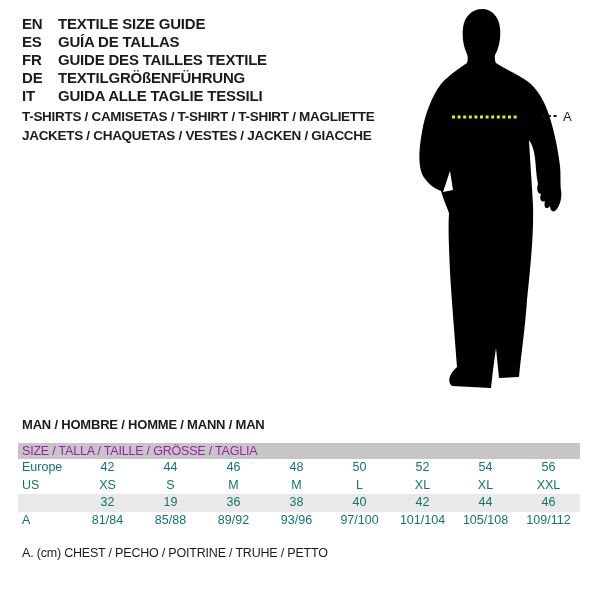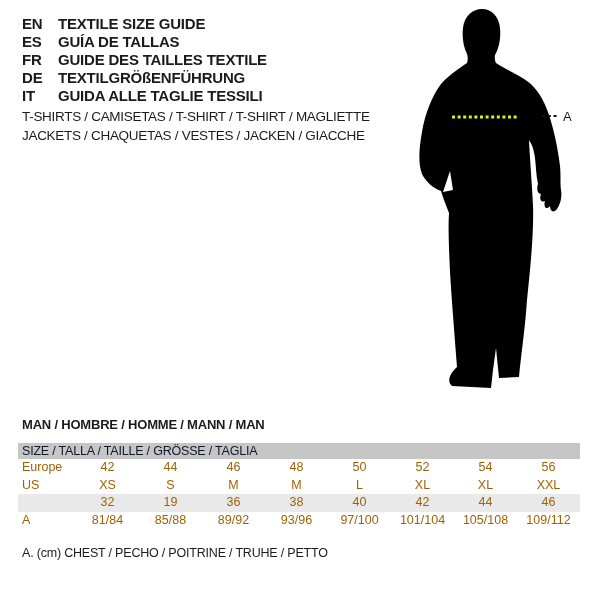--- a/index.html
+++ b/index.html
@@ -5,29 +5,29 @@
   html,body{margin:0;padding:0;background:#ffffff;}
   .canvas{
     position:relative;width:600px;height:600px;background:#ffffff;overflow:hidden;
     font-family:"Liberation Sans",sans-serif;color:#1b1b1b;
   }
   
   .lang-list{position:absolute;left:22px;top:15px;}
   .lang-row{display:flex;height:18px;line-height:18px;font-size:15px;font-weight:600;letter-spacing:-0.2px;}
   .lang-code{width:36px;}
   
-  .categories{position:absolute;left:22px;top:107px;font-size:13.5px;font-weight:400;line-height:19px;letter-spacing:-0.3px;}
+  .categories{position:absolute;left:22px;top:107px;font-size:13.5px;font-weight:700;line-height:19px;letter-spacing:-0.3px;}
   
   .figure{position:absolute;left:415px;top:5px;width:160px;height:390px;}
   
   .man-title{position:absolute;left:22px;top:417px;font-size:13px;font-weight:700;line-height:16px;letter-spacing:-0.2px;}
   
   .size-table{position:absolute;left:18px;top:443px;width:562px;font-size:12.5px;}
-  .t-header{height:16px;line-height:16px;background:#c6c6c6;color:#0f172a;padding-left:4px;font-weight:500;letter-spacing:-0.2px;}
-  .t-row{display:flex;height:17.5px;line-height:17.5px;color:#a16207;font-weight:500;justify-content:center;}
+  .t-header{height:16px;line-height:16px;background:#c6c6c6;color:#a21caf;padding-left:4px;font-weight:500;letter-spacing:-0.2px;}
+  .t-row{display:flex;height:17.5px;line-height:17.5px;color:#0f766e;font-weight:500;justify-content:center;}
   .t-row.shaded{background:#e9e9e9;}
   .t-label{width:58px;padding-left:4px;box-sizing:border-box;}
   .t-cell{width:63px;text-align:center;}
   
   .footnote{position:absolute;left:22px;top:546px;font-size:12.5px;font-weight:400;letter-spacing:-0.2px;}
 </style>
 </head>
 <body>
 
 <div class="canvas">

